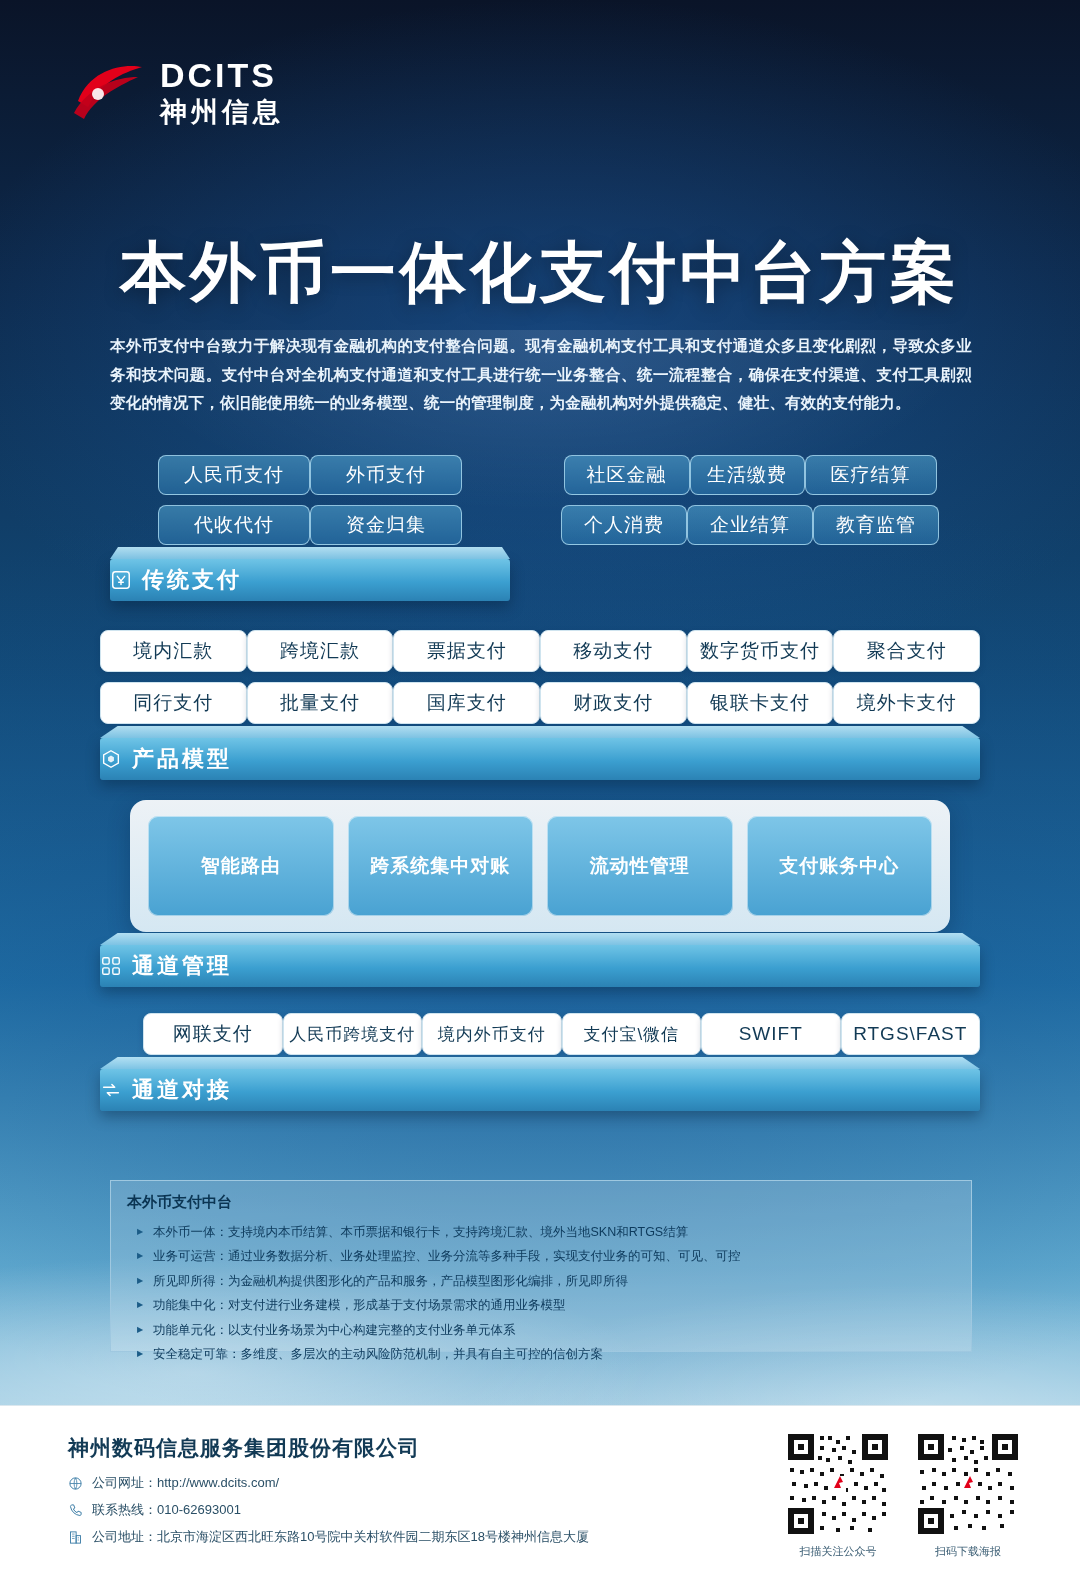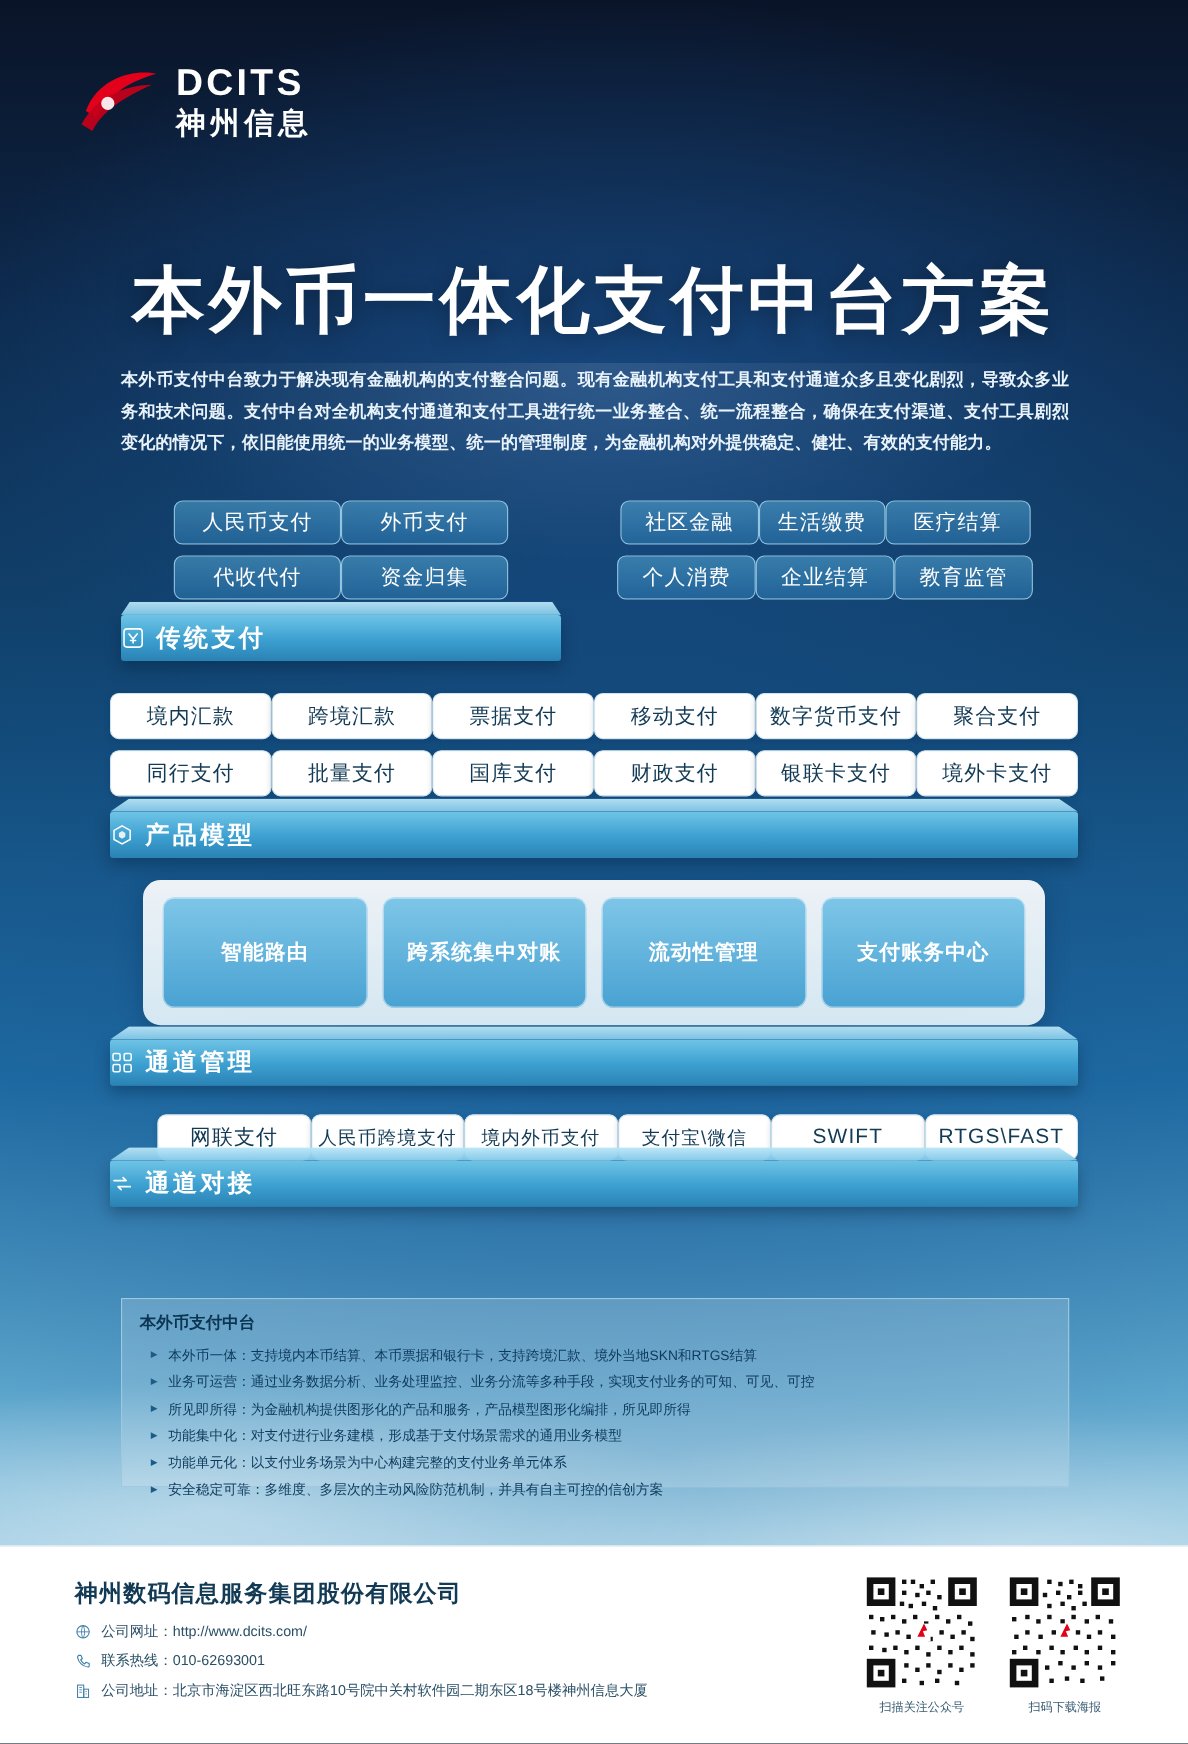--- a/index.html
+++ b/index.html
@@ -246,21 +246,21 @@
               <rect x="3" y="14" width="7" height="7" rx="1.5" fill="none" stroke="#fff" stroke-width="1.5"></rect>
               <rect x="14" y="14" width="7" height="7" rx="1.5" fill="none" stroke="#fff" stroke-width="1.5"></rect>
             </svg>
         </span>
         <span>通道管理</span>
       </span>
     </div>
   </div>
 
   <div class="layer" style="left:100px; top:1013px; width:880px;">
-    <div class="chiprow" style="padding-left:43px;">
+    <div class="chiprow" style="margin-bottom:14px;padding-left:43px;">
       <div class="chip chip-white">网联支付</div>
       <div class="chip chip-white" style="font-size:17px;">人民币跨境支付</div>
       <div class="chip chip-white" style="font-size:17px;">境内外币支付</div>
       <div class="chip chip-white" style="font-size:17px;">支付宝\微信</div>
       <div class="chip chip-white">SWIFT</div>
       <div class="chip chip-white">RTGS\FAST</div>
     </div>
     <div class="plate">
       <span class="cap"></span>
       <span class="plate-label">

